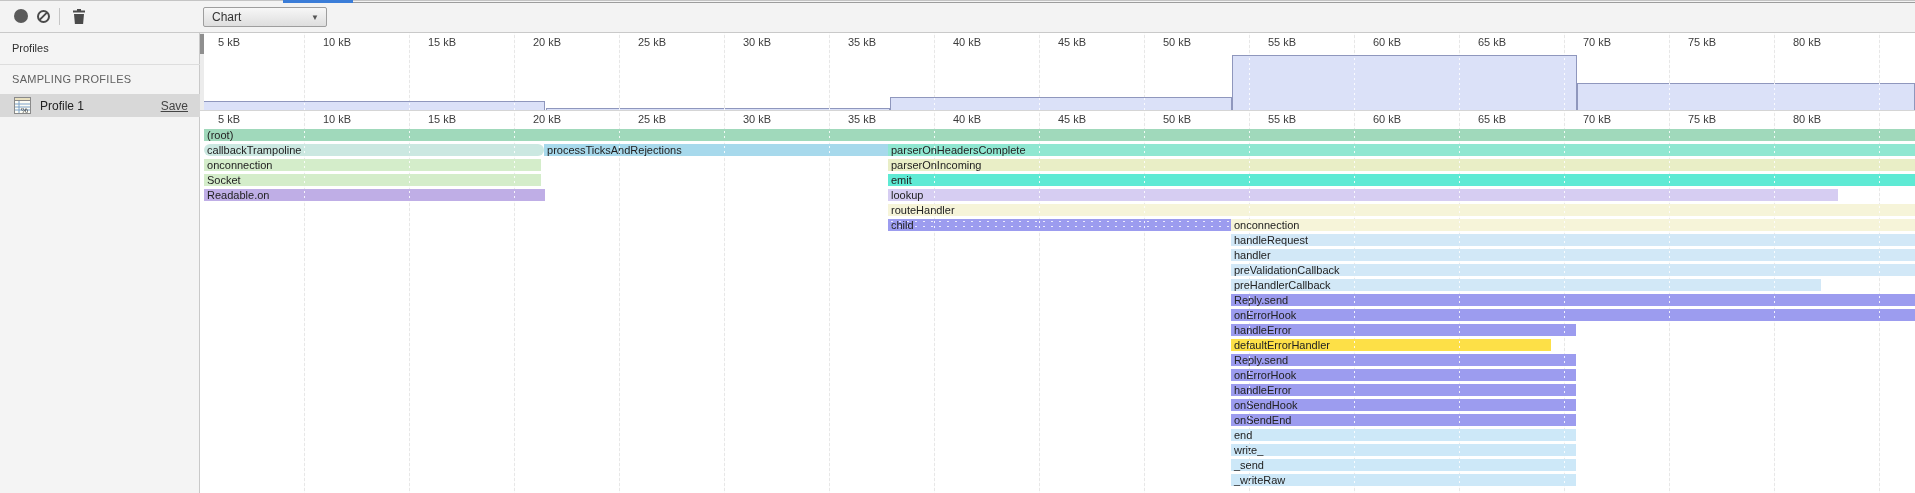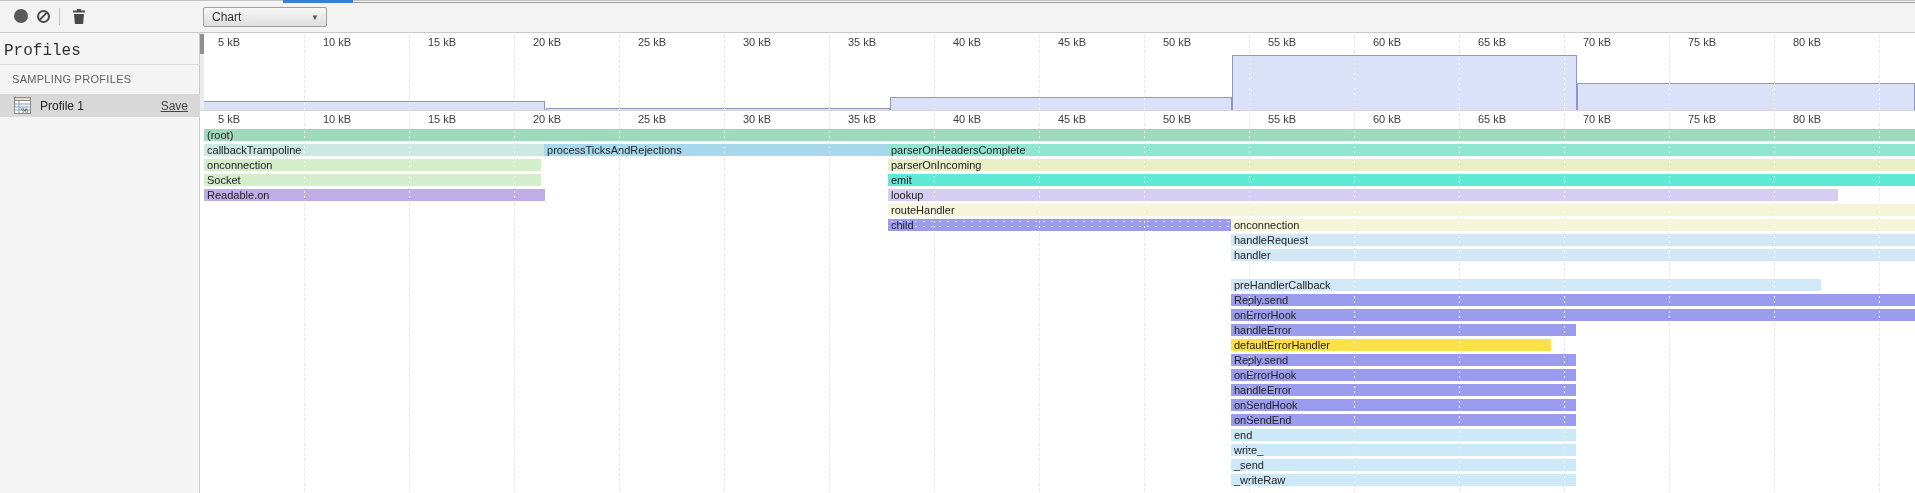--- a/index.html
+++ b/index.html
@@ -24,21 +24,21 @@
   #trash-btn{left:69px;}
   #chart-select{position:absolute;left:203px;top:7px;width:124px;height:20px;
         background:linear-gradient(#f7f7f7,#dedede);border:1px solid #9e9e9e;border-radius:2px;
         box-sizing:border-box;display:flex;align-items:center;cursor:pointer;
         font-size:12px;color:#333;}
   #chart-select .lbl{flex:1;padding-left:8px;}
   #chart-select .caret{font-size:8px;color:#555;padding-right:7px;}
   
   #sidebar{position:absolute;left:0;top:33px;width:200px;height:460px;background:#f4f4f4;
            border-right:1px solid #c9c9c9;box-sizing:border-box;}
-  #profiles-heading{position:absolute;left:4px;top:9px;font-size:16px;color:#303030;font-family:Liberation Mono, monospace;}
+  #profiles-heading{position:absolute;left:12px;top:9px;font-size:11px;color:#303030;}
   #sidebar-divider{position:absolute;left:0;top:31px;width:200px;height:1px;background:#ddd;}
   #sampling-heading{position:absolute;left:12px;top:40px;font-size:11px;color:#5f5f5f;letter-spacing:.3px;}
   #profile-row{position:absolute;left:0;top:61px;width:200px;height:23px;background:#d8d8d8;
                display:flex;align-items:center;cursor:pointer;}
   #profile-icon{margin-left:14px;width:17px;height:17px;flex:0 0 auto;}
   #profile-name{margin-left:9px;font-size:12px;color:#222;flex:1;}
   #profile-save{margin-right:12px;font-size:12px;color:#444;text-decoration:underline;cursor:pointer;}
   
   #overview-pane{position:absolute;left:200px;top:33px;width:1715px;height:77px;background:#fff;overflow:hidden;}
   #flame-pane{position:absolute;left:200px;top:110px;width:1715px;height:383px;background:#fff;
@@ -190,34 +190,35 @@
       <div class="tick-label" style="left: 1173px; top: 2px;">60 kB</div>
       <div class="gridline" style="left: 1364px; height: 383px;"></div>
       <div class="tick-label" style="left: 1278px; top: 2px;">65 kB</div>
       <div class="gridline" style="left: 1469px; height: 383px;"></div>
       <div class="tick-label" style="left: 1383px; top: 2px;">70 kB</div>
       <div class="gridline" style="left: 1574px; height: 383px;"></div>
       <div class="tick-label" style="left: 1488px; top: 2px;">75 kB</div>
       <div class="gridline" style="left: 1679px; height: 383px;"></div>
       <div class="tick-label" style="left: 1593px; top: 2px;">80 kB</div>
       <div class="flame-bar" title="(root)" style="left: 4.04px; width: 1710.87px; top: 18px; background-color: rgb(160, 217, 187);">(root)</div>
-      <div class="flame-bar" title="callbackTrampoline" style="left: 4.04px; width: 339.99px; top: 33px; background-color: rgb(203, 232, 225);">callbackTrampoline</div>
+      <div class="flame-bar" title="callbackTrampoline" style="left: 4.04px; width: 339.99px; top: 33px; background-color: rgb(203, 232, 225); border-radius: 6px;">callbackTrampoline</div>
       <div class="flame-bar" title="processTicksAndRejections" style="left: 344.03px; width: 343.98px; top: 33px; background-color: rgb(167, 217, 236);">processTicksAndRejections</div>
       <div class="flame-bar" title="parserOnHeadersComplete" style="left: 688.01px; width: 1026.9px; top: 33px; background-color: rgb(143, 231, 209);">parserOnHeadersComplete</div>
       <div class="flame-bar" title="onconnection" style="left: 4.04px; width: 337.05px; top: 48px; background-color: rgb(212, 237, 202);">onconnection</div>
       <div class="flame-bar" title="parserOnIncoming" style="left: 688.01px; width: 1026.9px; top: 48px; background-color: rgb(233, 238, 198);">parserOnIncoming</div>
       <div class="flame-bar" title="Socket" style="left: 4.04px; width: 337.05px; top: 63px; background-color: rgb(212, 237, 202);">Socket</div>
       <div class="flame-bar" title="emit" style="left: 688.01px; width: 1026.9px; top: 63px; background-color: #5eead4;">emit</div>
       <div class="flame-bar" title="Readable.on" style="left: 4.04px; width: 341.04px; top: 78px; background-color: rgb(191, 174, 230);">Readable.on</div>
       <div class="flame-bar" title="lookup" style="left: 688.01px; width: 950px; top: 78px; background-color: rgb(214, 205, 242);">lookup</div>
       <div class="flame-bar" title="routeHandler" style="left: 688.01px; width: 1026.9px; top: 93px; background-color: rgb(246, 244, 217);">routeHandler</div>
       <div class="flame-bar dotted" title="child" style="left: 688.01px; width: 342.93px; top: 108px; background-color: rgb(156, 156, 239);">child</div>
       <div class="flame-bar" title="runPreParsing" style="left: 1030.94px; width: 683.97px; top: 108px; background-color: rgb(246, 244, 217);">onconnection</div>
       <div class="flame-bar" title="handleRequest" style="left: 1030.94px; width: 683.97px; top: 123px; background-color: rgb(210, 232, 247);">handleRequest</div>
       <div class="flame-bar" title="handler" style="left: 1030.94px; width: 683.97px; top: 138px; background-color: rgb(210, 232, 247);">handler</div>
+      <div class="flame-bar" title="preValidationCallback" style="left: 1030.94px; width: 683.97px; top: 153px; background-color: rgb(210, 232, 247);">preValidationCallback</div>
       <div class="flame-bar" title="preHandlerCallback" style="left: 1030.94px; width: 590px; top: 168px; background-color: rgb(210, 232, 247);">preHandlerCallback</div>
       <div class="flame-bar" title="Reply.send" style="left: 1030.94px; width: 683.97px; top: 183px; background-color: rgb(156, 156, 239);">Reply.send</div>
       <div class="flame-bar" title="onErrorHook" style="left: 1030.94px; width: 683.97px; top: 198px; background-color: rgb(156, 156, 239);">onErrorHook</div>
       <div class="flame-bar" title="handleError" style="left: 1030.94px; width: 345.03px; top: 213px; background-color: rgb(156, 156, 239);">handleError</div>
       <div class="flame-bar" title="defaultErrorHandler" style="left: 1030.94px; width: 320px; top: 228px; background-color: #fde047;">defaultErrorHandler</div>
       <div class="flame-bar" title="Reply.send" style="left: 1030.94px; width: 345.03px; top: 243px; background-color: rgb(156, 156, 239);">Reply.send</div>
       <div class="flame-bar" title="onErrorHook" style="left: 1030.94px; width: 345.03px; top: 258px; background-color: rgb(156, 156, 239);">onErrorHook</div>
       <div class="flame-bar" title="handleError" style="left: 1030.94px; width: 345.03px; top: 273px; background-color: rgb(156, 156, 239);">handleError</div>
       <div class="flame-bar" title="onSendHook" style="left: 1030.94px; width: 345.03px; top: 288px; background-color: rgb(156, 156, 239);">onSendHook</div>
       <div class="flame-bar" title="onSendEnd" style="left: 1030.94px; width: 345.03px; top: 303px; background-color: rgb(156, 156, 239);">onSendEnd</div>

